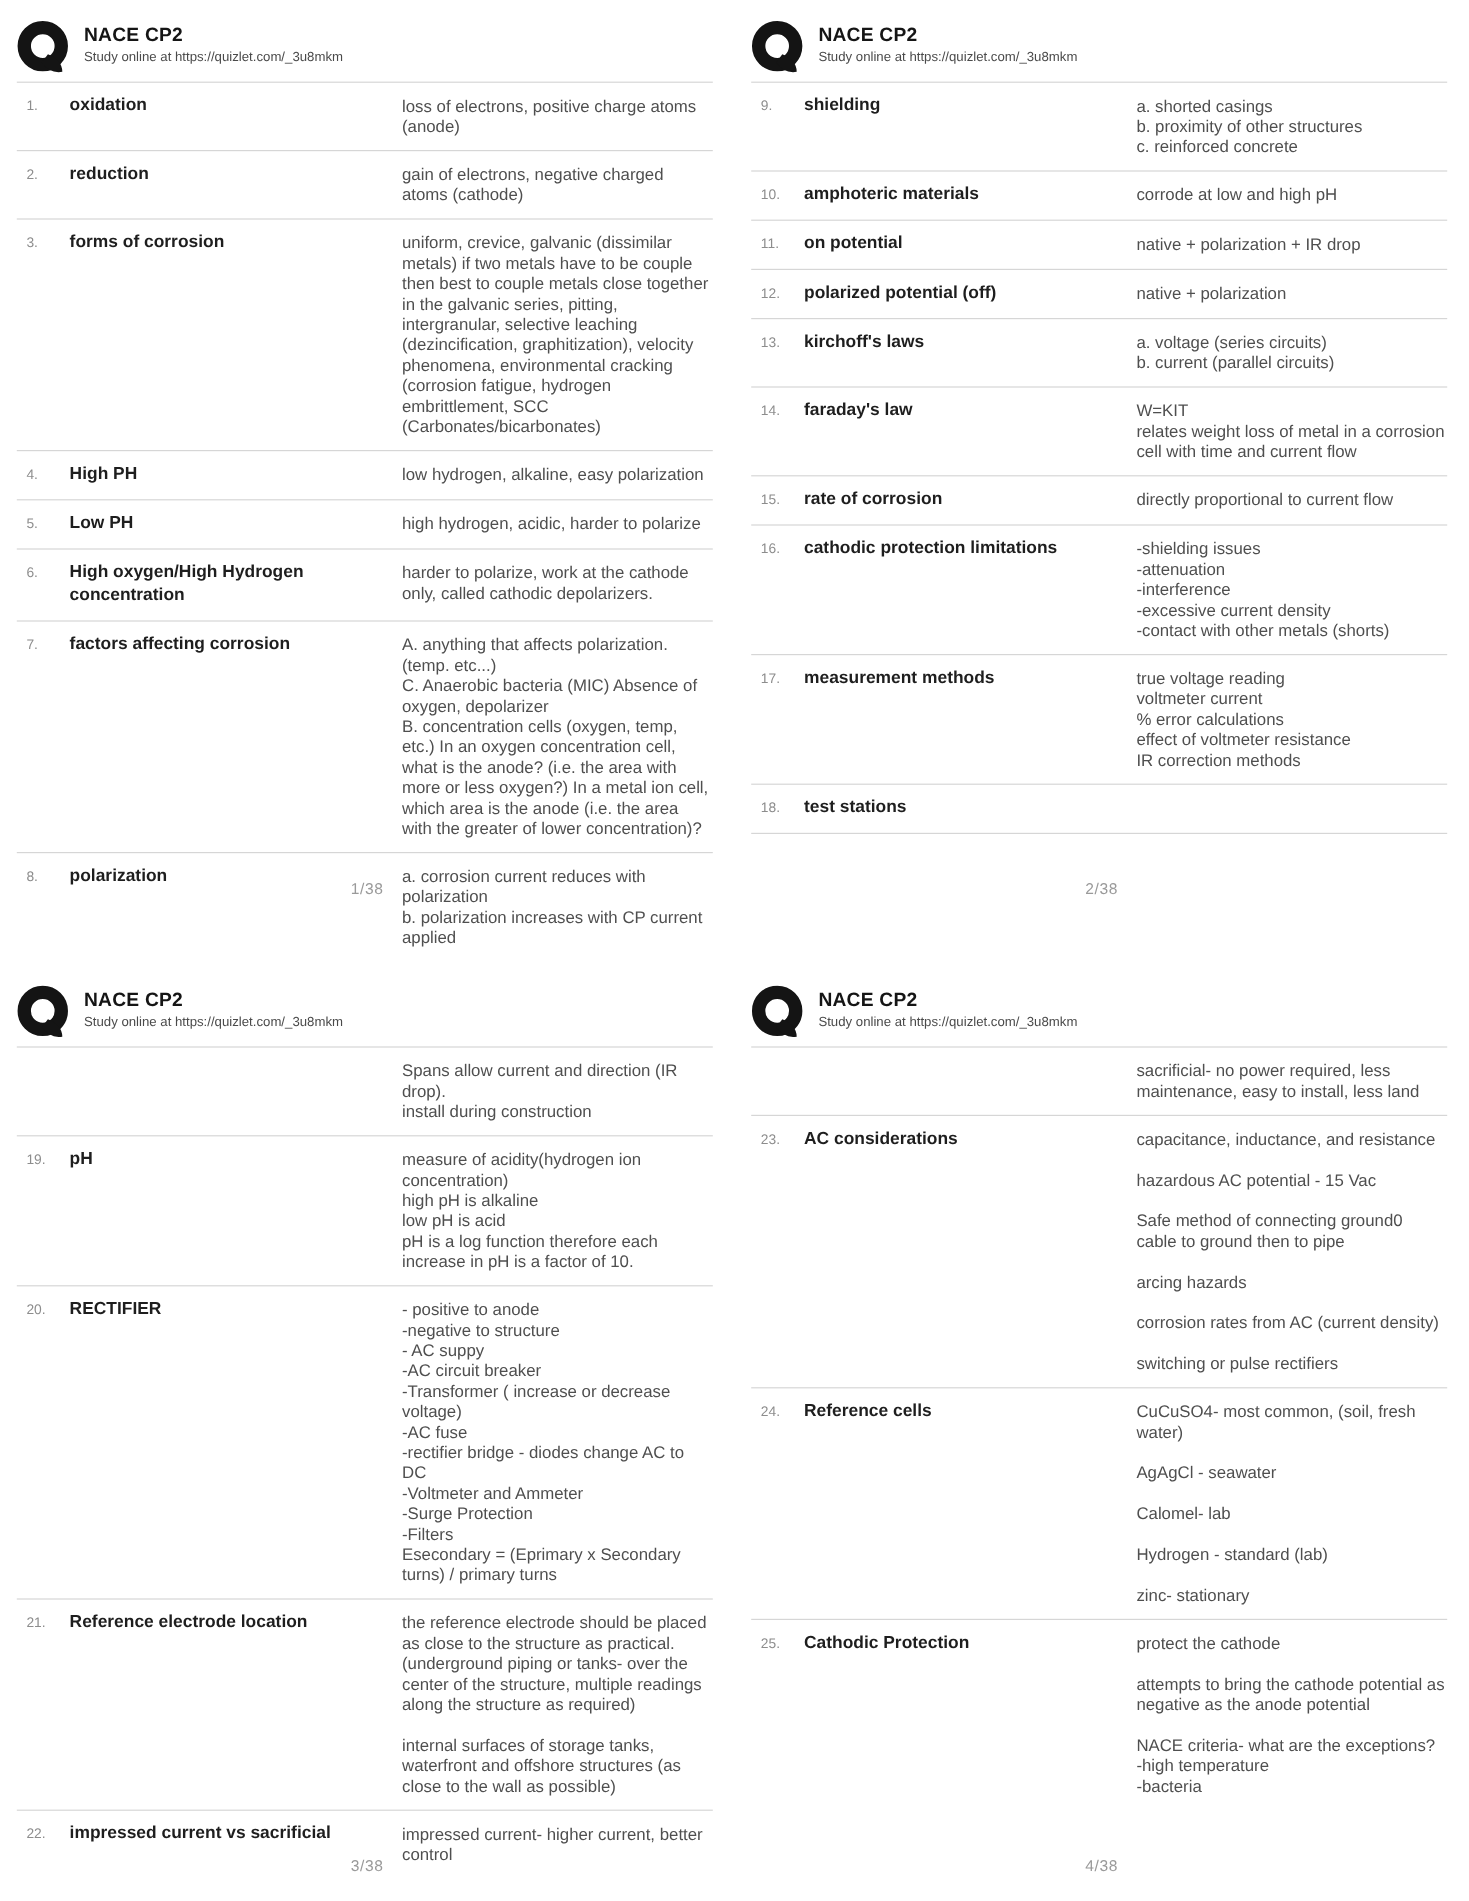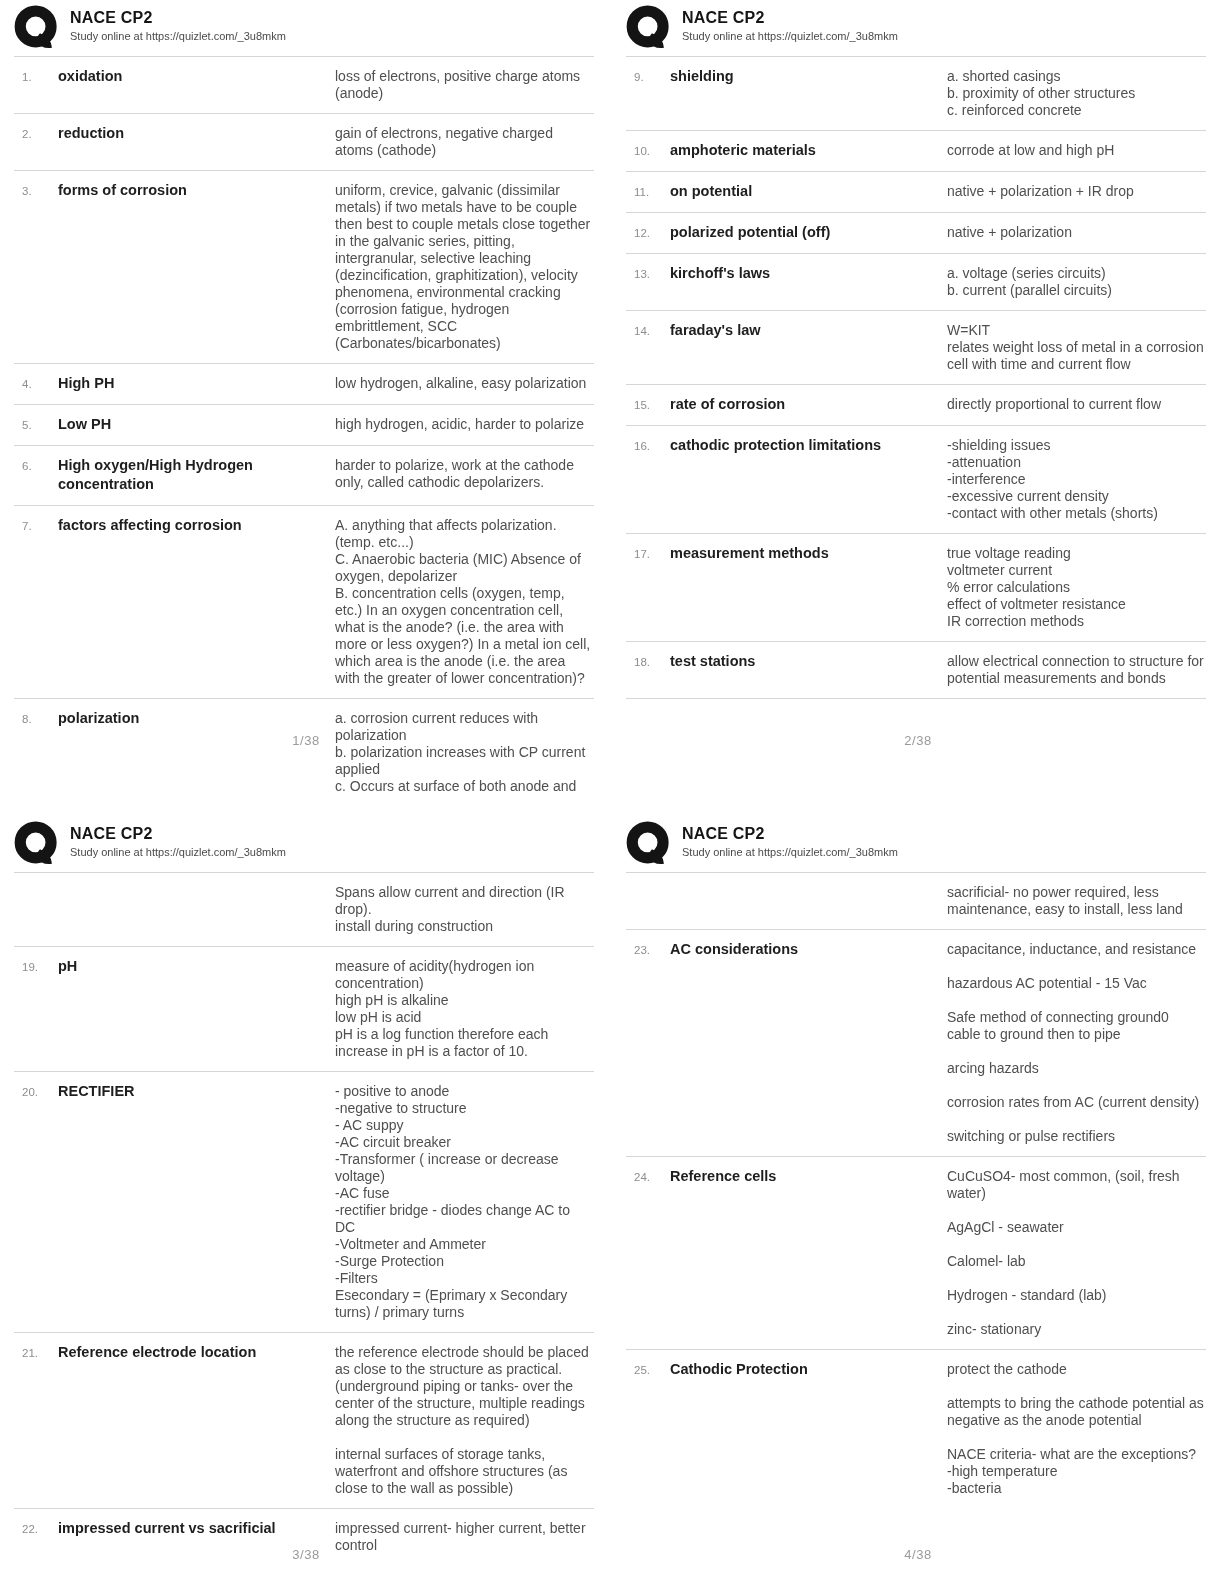--- a/index.html
+++ b/index.html
@@ -8,21 +8,21 @@
     background:#ffffff;
     display:grid;
     grid-template-columns:612px 612px;
     grid-template-rows:792px 792px;
     font-family:"Liberation Sans", sans-serif;
     color:#1e1e1e;
   }
   .page{
     position:relative;
     box-sizing:border-box;
-    padding:4px 18px 0 14px;
+    padding:16px 18px 0 14px;
     overflow:hidden;
   }
   .page.bottom{padding-top:28px;}
   .page-header{
     display:flex;
     align-items:flex-start;
     gap:11px;
     margin-bottom:3px;
   }
   .logo{width:45px;height:48px;flex:0 0 auto;margin-top:1px;}
@@ -243,23 +243,20 @@
             <div class="def-line">true voltage reading</div>
             <div class="def-line">voltmeter current</div>
             <div class="def-line">% error calculations</div>
             <div class="def-line">effect of voltmeter resistance</div>
             <div class="def-line">IR correction methods</div>
           </div>
         </div>
         <div class="item">
           <div class="num">18.</div>
           <div class="term">test stations</div>
-          <div class="def">
-            <div class="def-line">allow electrical connection to structure for potential measurements and bonds</div>
-          </div>
         </div>
       </div>
     <div class="page-footer">2/38</div>
   </div>
 
   <div class="page bottom">
     <div class="page-header">
       <svg class="logo" viewBox="0 0 52 56">
         <circle cx="25" cy="25" r="18" fill="none" stroke="#141414" stroke-width="13"></circle>
         <path d="M30 33 q14 6 14 17 q-12 2 -20 -9 z" fill="#141414"></path>

